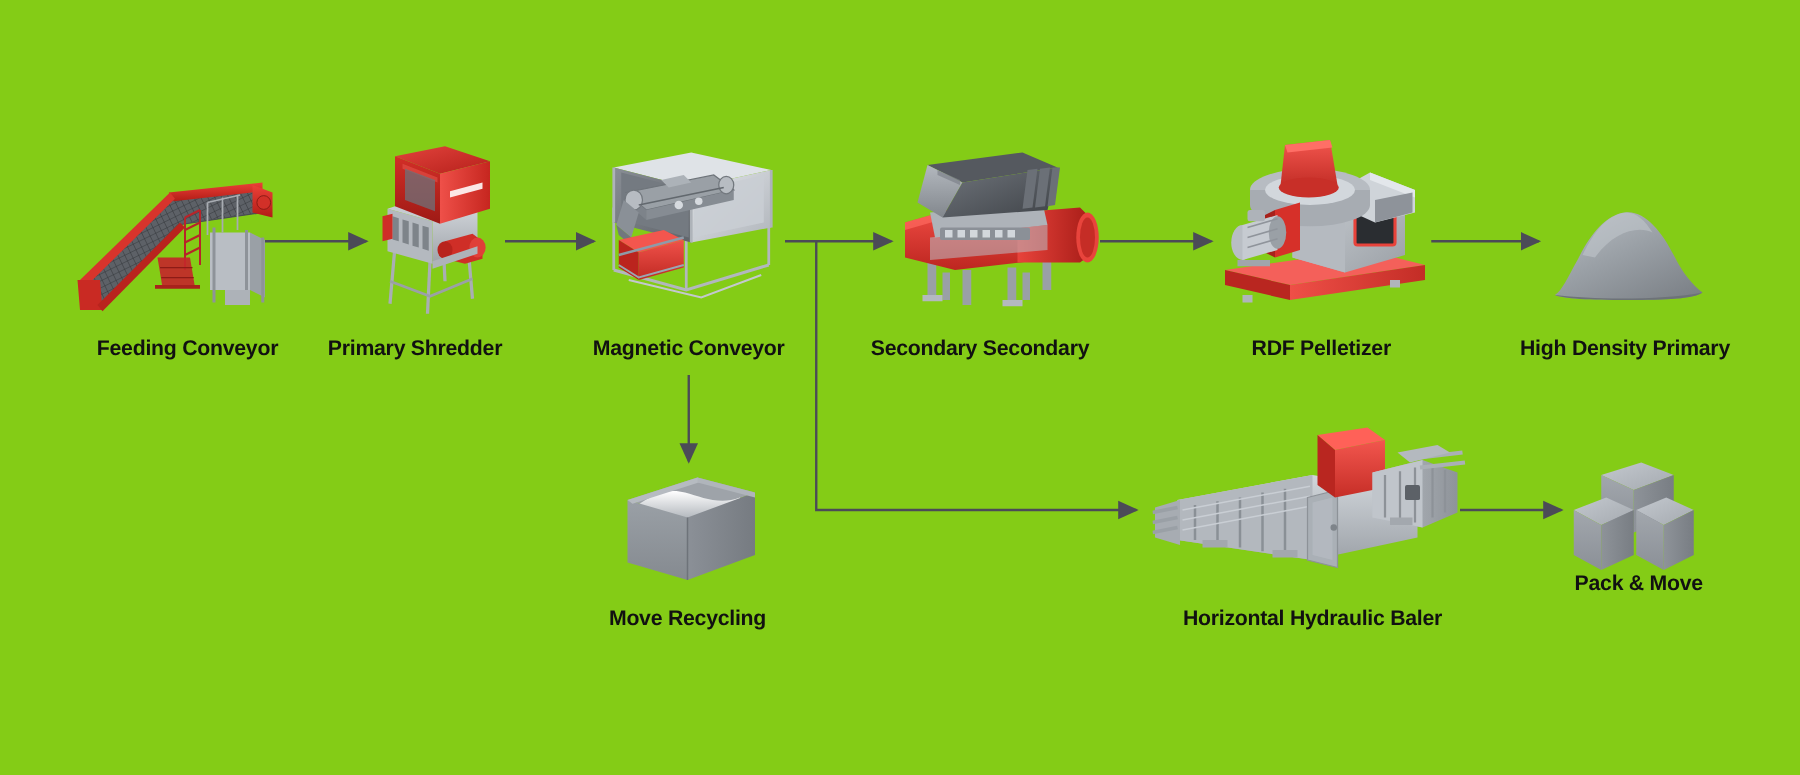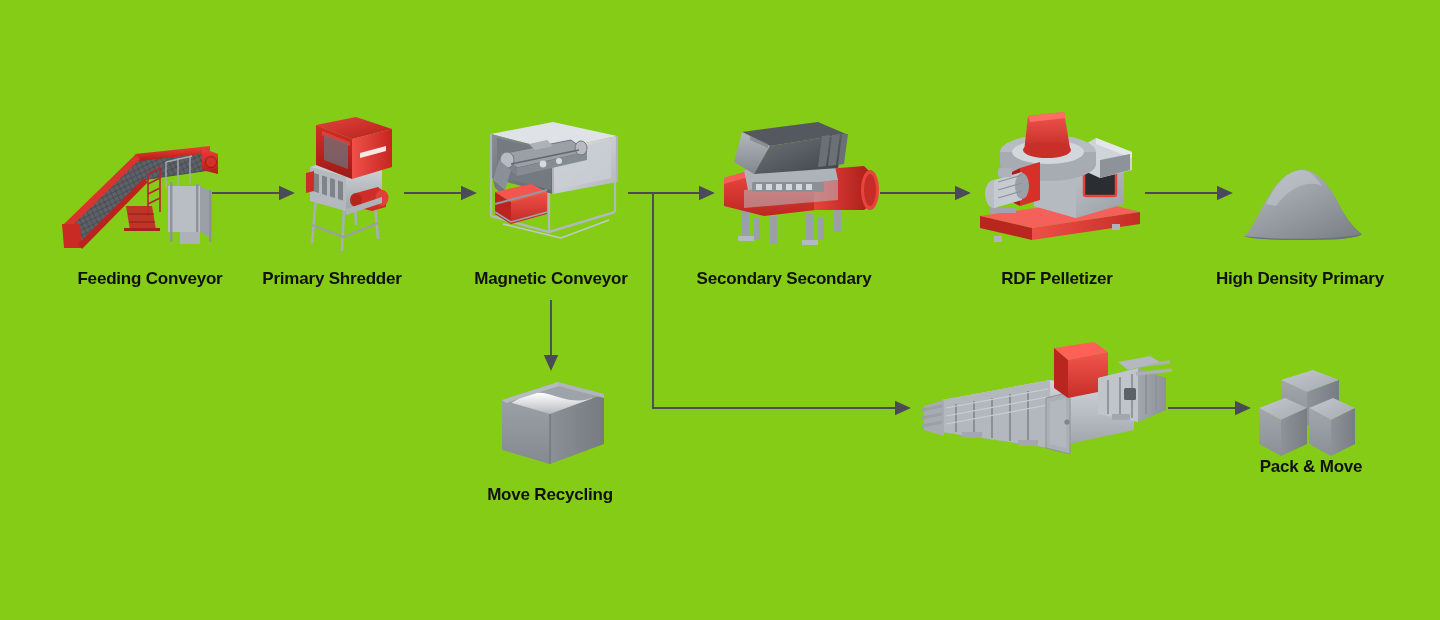--- a/index.html
+++ b/index.html
@@ -462,20 +462,21 @@
       <path d="M196,26 L228,20 L238,26 L206,34 Z" fill="#b4b9bf"></path>
       <rect x="202" y="52" width="12" height="12" rx="1.5" fill="#5c6167"></rect>
 
       <g fill="#a3a8ae">
         <rect x="40" y="96" width="20" height="6"></rect>
         <rect x="96" y="104" width="20" height="6"></rect>
         <rect x="190" y="78" width="18" height="6"></rect>
       </g>
     </svg>
   </div>
+  <div class="label" style="left:925px;top:486px;width:250px;">Horizontal Hydraulic Baler</div>
 
   <div class="node" style="left:1255px;top:364px;width:106px;height:104px;">
     <svg class="art" width="106" height="104" viewBox="0 0 106 104">
       <defs>
         <linearGradient id="cbTop" x1="0" y1="0" x2="1" y2="1">
           <stop offset="0" stop-color="#c3c8ce"></stop>
             <stop offset="1" stop-color="#a5aab0"></stop>
         </linearGradient>
         <linearGradient id="cbFront" x1="0" y1="0" x2="0" y2="1">
           <stop offset="0" stop-color="#a2a7ad"></stop>

